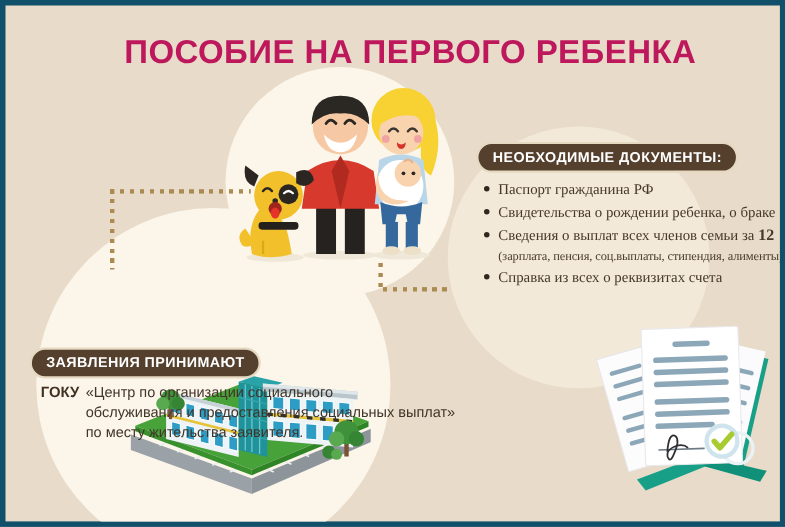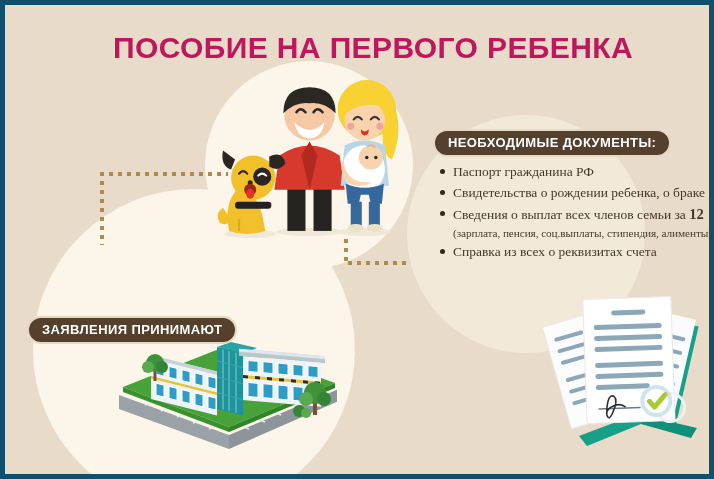--- a/index.html
+++ b/index.html
@@ -135,20 +135,28 @@
       <li>
         <span>Сведения о выплат всех членов семьи за </span><span class="hl">12</span>
         <span class="doc-note">(зарплата, пенсия, соц.выплаты, стипендия, алименты)</span>
       </li>
       <li><span>Справка из всех о реквизитах счета</span></li>
     </ul>
   </div>
 
   <div class="panel apps-panel">
     <span class="pill">ЗАЯВЛЕНИЯ ПРИНИМАЮТ</span>
+    <div class="org-row">
+      <span class="org-abbr">ГОКУ</span>
+      <span class="org-lines">
+        <div>«Центр по организации социального</div>
+        <div>обслуживания и предоставления социальных выплат»</div>
+        <div>по месту жительства заявителя.</div>
+      </span>
+    </div>
   </div>
 
   <svg class="illustration building-svg" width="220" height="122" viewBox="0 0 220 122">
     <g>
       <polygon points="2,66 112,106 112,120 2,80" fill="#9aa1a7"></polygon>
       <polygon points="112,106 222,60 222,72 112,120" fill="#8d959b"></polygon>
       <g stroke="#e9edef" stroke-width="1.5">
         <path d="M28,76 l12,-5"></path>
           <path d="M44,82 l12,-5"></path>
           <path d="M60,88 l12,-5"></path>

